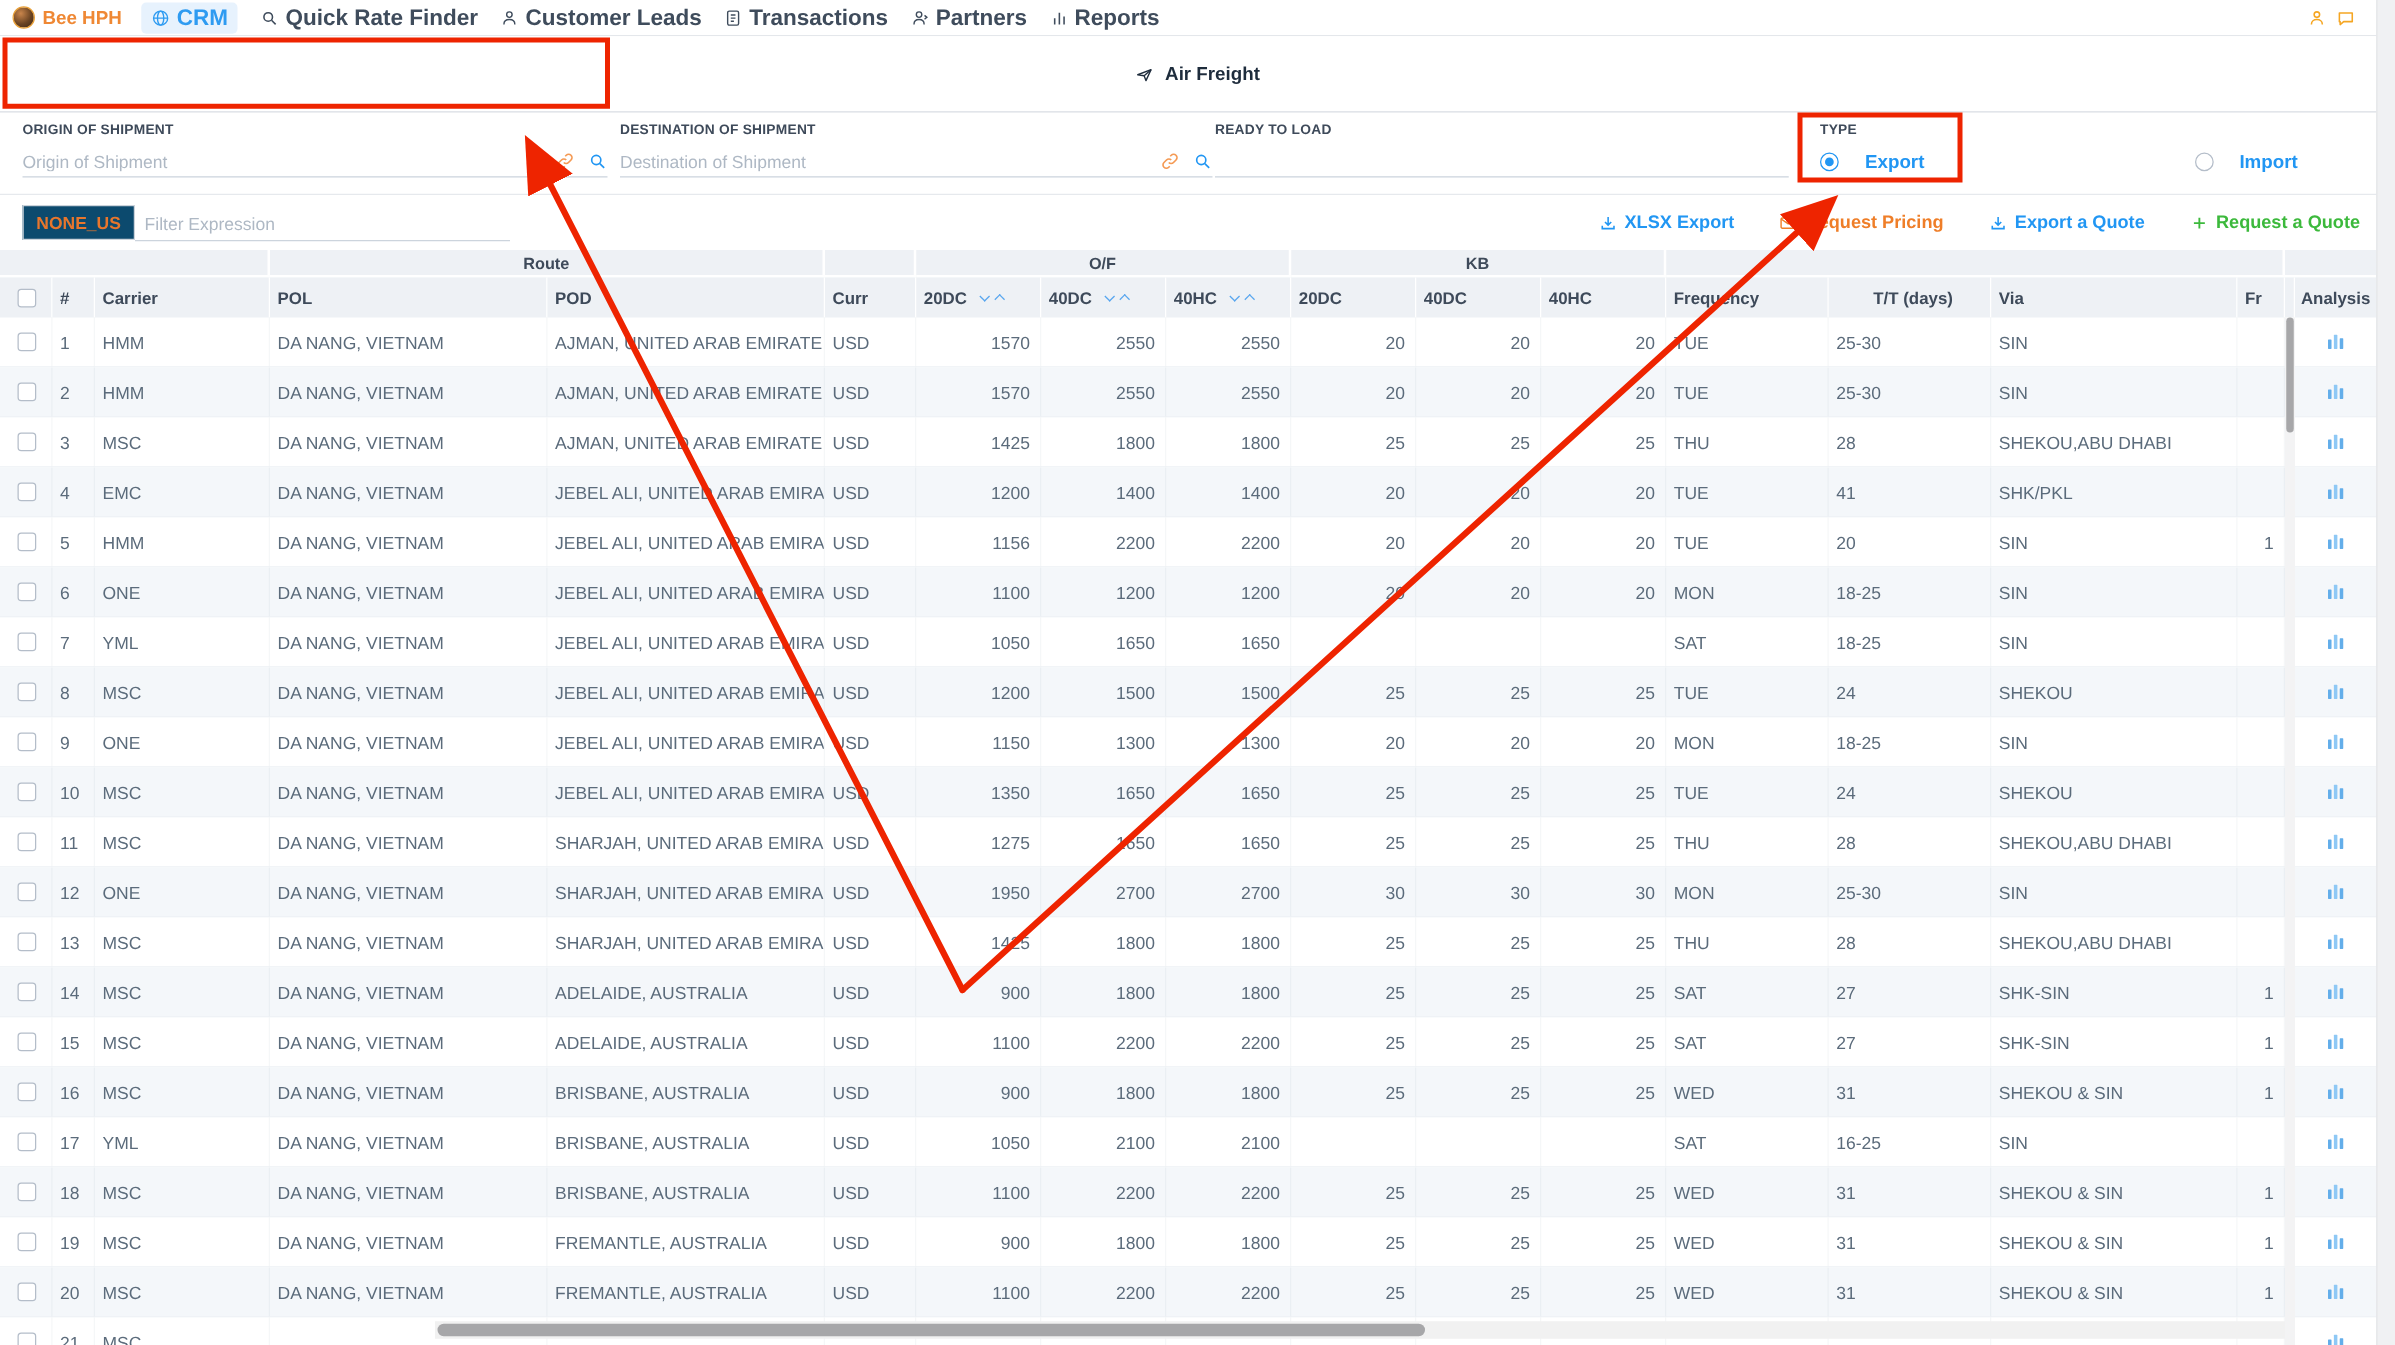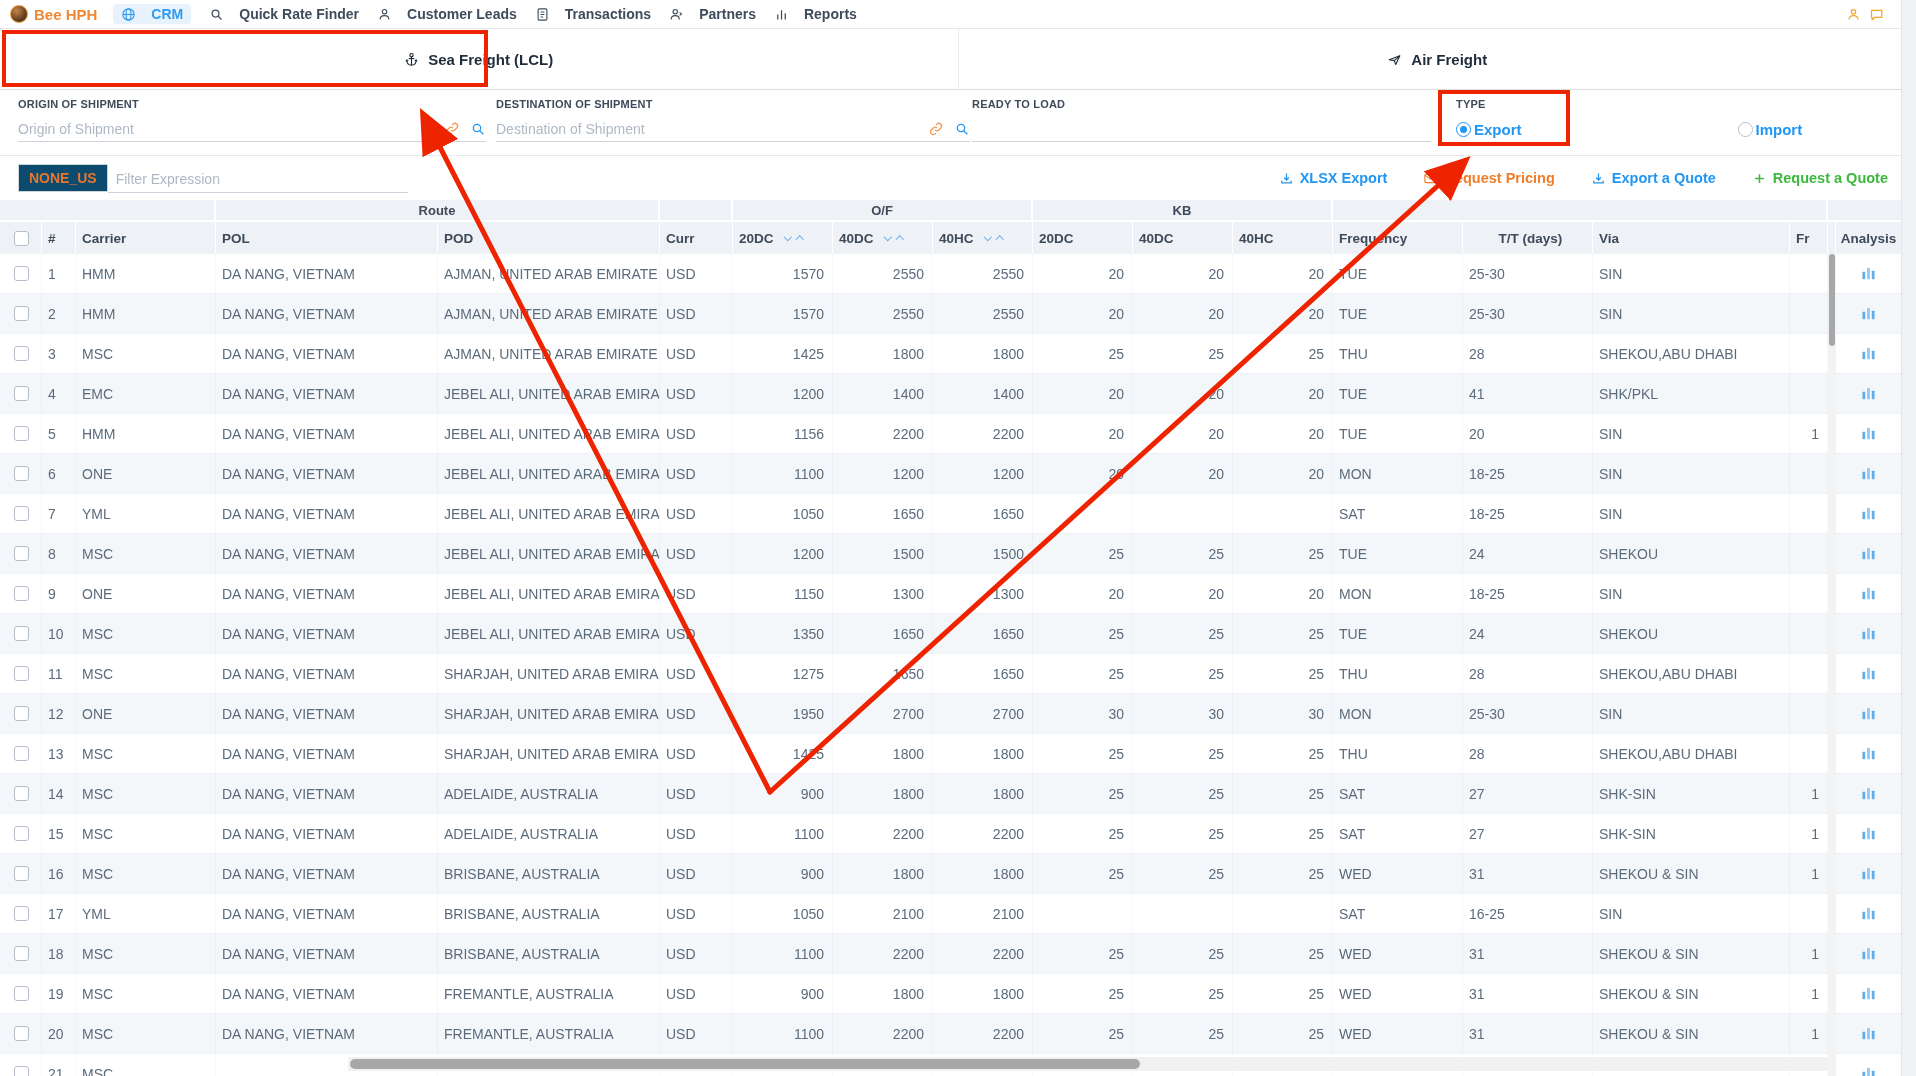--- a/index.html
+++ b/index.html
@@ -7,21 +7,21 @@
   .app{position:relative;width:1916px;height:1076px;overflow:hidden;background:#fff;
        font-family:"Liberation Sans","DejaVu Sans",sans-serif;color:#3f4c5c;}
 
   
   .nav{height:28px;display:flex;align-items:center;padding:0 10px;gap:16px;}
   .brand{display:flex;align-items:center;gap:6px;font-size:15px;font-weight:700;color:#ef8834;cursor:pointer;}
   .avatar{width:18px;height:18px;border-radius:50%;
           background:radial-gradient(circle at 35% 30%,#c9854b 0%,#6b4423 55%,#3a2413 100%);
           border:1px solid #e8a13b;}
   #nav-items{display:flex;align-items:center;gap:18px;}
-  .nav-item{display:flex;align-items:center;gap:15px;font-size:14px;font-weight:600;color:#3f4c5c;cursor:pointer;}
+  .nav-item{display:flex;align-items:center;gap:5px;font-size:18px;font-weight:600;color:#3f4c5c;cursor:pointer;}
   .nav-item.active{color:#2e9bf1;background:#e7f2fd;padding:2px 8px;border-radius:4px;}
   .nico{display:inline-flex;width:15px;height:15px;}
   .nico svg{width:15px;height:15px;}
   .nav-sp{flex:1;}
   .nav-right{display:flex;align-items:center;gap:8px;margin-right:22px;color:#f5a623;}
   .nav-right .nico svg{width:17px;height:17px;}
 
   
   .tabs{height:62px;display:flex;border-top:1px solid #e4e7eb;}
   .tab{flex:1;display:flex;align-items:center;justify-content:center;gap:9px;
@@ -42,21 +42,21 @@
   .irow input::placeholder{color:#aeb8c4;}
   .ficon{display:inline-flex;width:16px;height:16px;cursor:pointer;}
   .ficon svg{width:16px;height:16px;}
   .link-ic{color:#f59a54;}
   .search-ic{color:#2196f3;}
   .f-origin{left:18px;width:468px;}
   .f-dest{left:496px;width:474px;}
   .f-ready{left:972px;width:459px;}
   .f-type{left:1456px;}
   .radios{display:flex;align-items:center;margin-top:3px;}
-  .radio-opt{display:flex;align-items:center;gap:3px;cursor:pointer;}
+  .radio-opt{display:flex;align-items:center;gap:21px;cursor:pointer;}
   .radio-opt .rlabel{font-size:15px;font-weight:600;color:#2196f3;}
   .rdot{width:15px;height:15px;border-radius:50%;position:relative;}
   .rdot.sel{border:1.5px solid #2196f3;}
   .rdot.sel::after{content:"";position:absolute;left:50%;top:50%;width:7px;height:7px;margin:-3.5px 0 0 -3.5px;
                    border-radius:50%;background:#2196f3;}
   .rdot.un{border:1.5px solid #b4bdc9;background:#fff;}
   .radio-import{margin-left:216px;}
 
   
   .toolbar{height:44px;display:flex;align-items:center;padding-left:18px;}
@@ -198,32 +198,20 @@
           <svg viewBox="0 0 24 24" fill="none" stroke="currentColor" stroke-width="2" stroke-linejoin="round" style="width: 100%; height: 100%;">
             <path d="M4 5.5h16.5v11h-11l-4.5 3.8v-3.8H4z"></path>
           </svg>
         </span>
     </div>
   </div>
 
   <div class="tabs" id="tabs">
       <div class="tab">
         <span class="nico">
-          <svg viewBox="0 0 24 24" fill="none" stroke="currentColor" stroke-width="1.8" style="width: 100%; height: 100%;">
-            <circle cx="12" cy="5" r="2.6"></circle>
-            <path d="M12 7.6V21"></path>
-            <path d="M7.5 10.5h9"></path>
-            <path d="M4.5 13.5C5 18 8 21 12 21s7-3 7.5-7.5"></path>
-            <path d="M3.2 15.2l1.3-2.4 2.3 1.2M20.8 15.2l-1.3-2.4-2.3 1.2"></path>
-          </svg>
-        </span>
-        <span>Sea Freight (LCL)</span>
-      </div>
-      <div class="tab">
-        <span class="nico">
           <svg viewBox="0 0 24 24" fill="none" stroke="currentColor" stroke-width="1.8" stroke-linejoin="round" style="width: 100%; height: 100%;">
             <path d="M3.5 12.5l17-6.5-6.5 14-2.3-6.2z"></path>
             <path d="M11.7 13.8l8.8-7.8"></path>
           </svg>
         </span>
         <span>Air Freight</span>
       </div>
     </div>
 
   <div class="filters">

